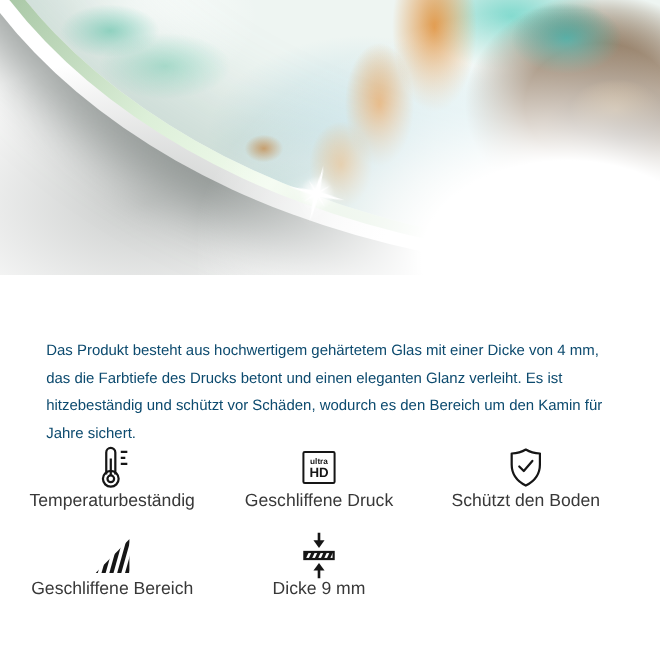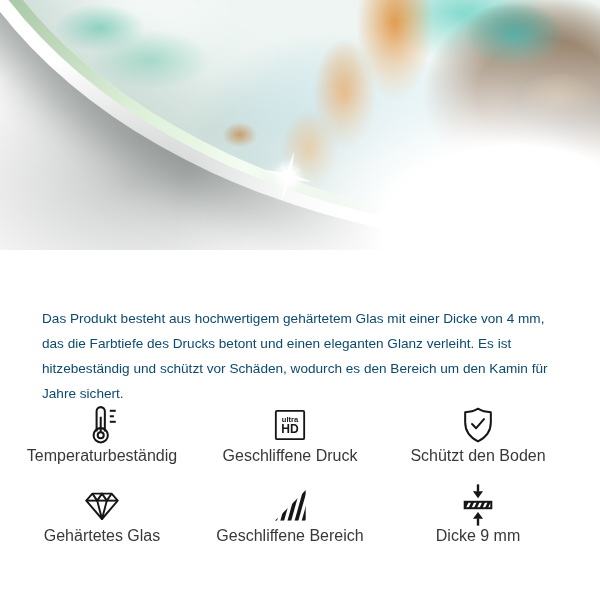--- a/index.html
+++ b/index.html
@@ -130,33 +130,20 @@
       <div class="feature">
         <div class="icon-wrap">
           <svg width="44" height="44" viewBox="0 0 48 48">
             <path class="icon-stroke" stroke-width="2.4" stroke-linejoin="round" d="M24 6.2 C28 8.6 33 9.9 38 10.1 L38 21 C38 30.6 32.6 37.6 24 41.9 C15.4 37.6 10 30.6 10 21 L10 10.1 C15 9.9 20 8.6 24 6.2 Z"></path>
             <polyline class="icon-stroke" stroke-width="2.4" stroke-linecap="round" stroke-linejoin="round" points="17.5,23 22,27.5 30.5,17.5"></polyline>
           </svg>
         </div>
         <div class="feature-label">Schützt den Boden</div>
       </div>
 
-      <div class="feature">
-        <div class="icon-wrap">
-          <svg width="42" height="42" viewBox="0 0 48 48">
-            <g class="icon-stroke" stroke-width="2" stroke-linejoin="round">
-              <path d="M13 11 H35 L42 19 L24 40 L6 19 Z"></path>
-              <path d="M13 11 L18.5 19 L24 11 L29.5 19 L35 11"></path>
-              <line x1="6" y1="19" x2="42" y2="19"></line>
-              <path d="M18.5 19 L24 40 L29.5 19"></path>
-            </g>
-          </svg>
-        </div>
-        <div class="feature-label">Gehärtetes Glas</div>
-      </div>
 
       <div class="feature">
         <div class="icon-wrap">
           <svg width="38" height="38" viewBox="0 0 48 48">
             <defs>
                 <clipPath id="triClip">
                   <path d="M5 44 L44 5 L44 44 Z"></path>
                 </clipPath>
               </defs>
             <g clip-path="url(#triClip)" stroke="#161616" stroke-width="4.6">

